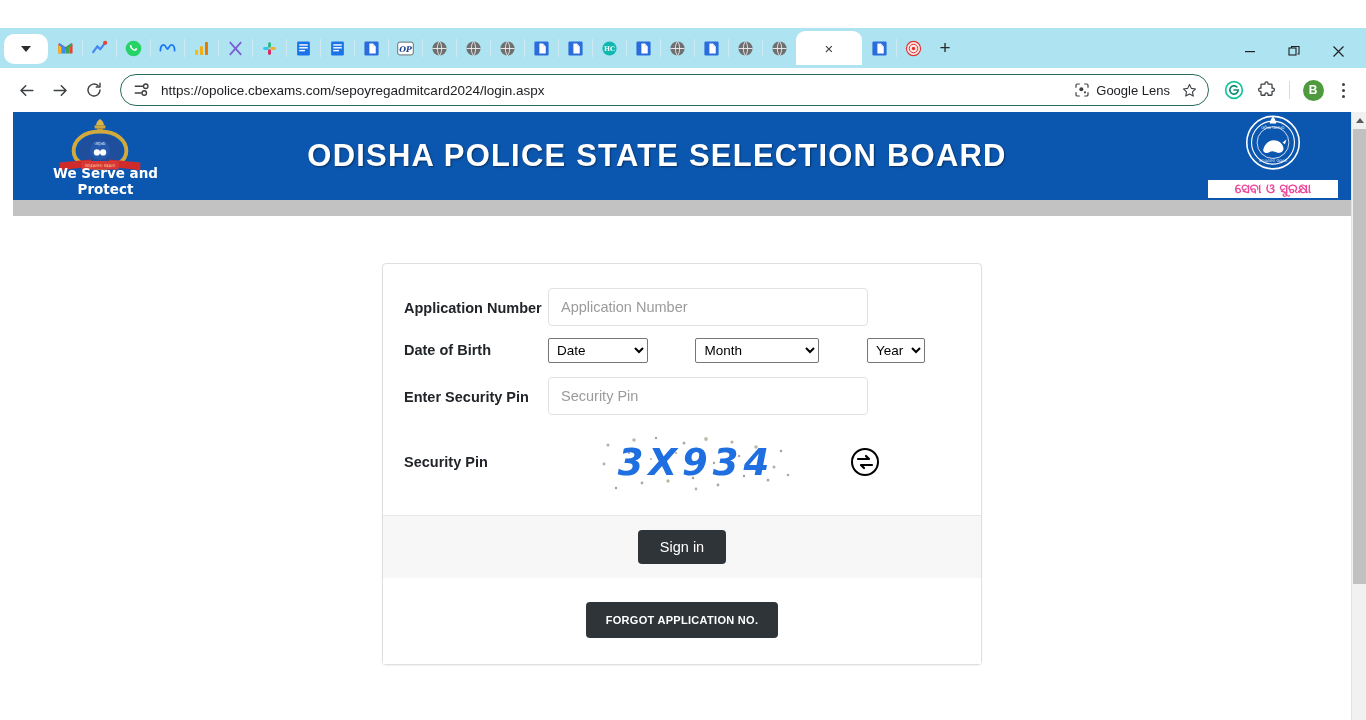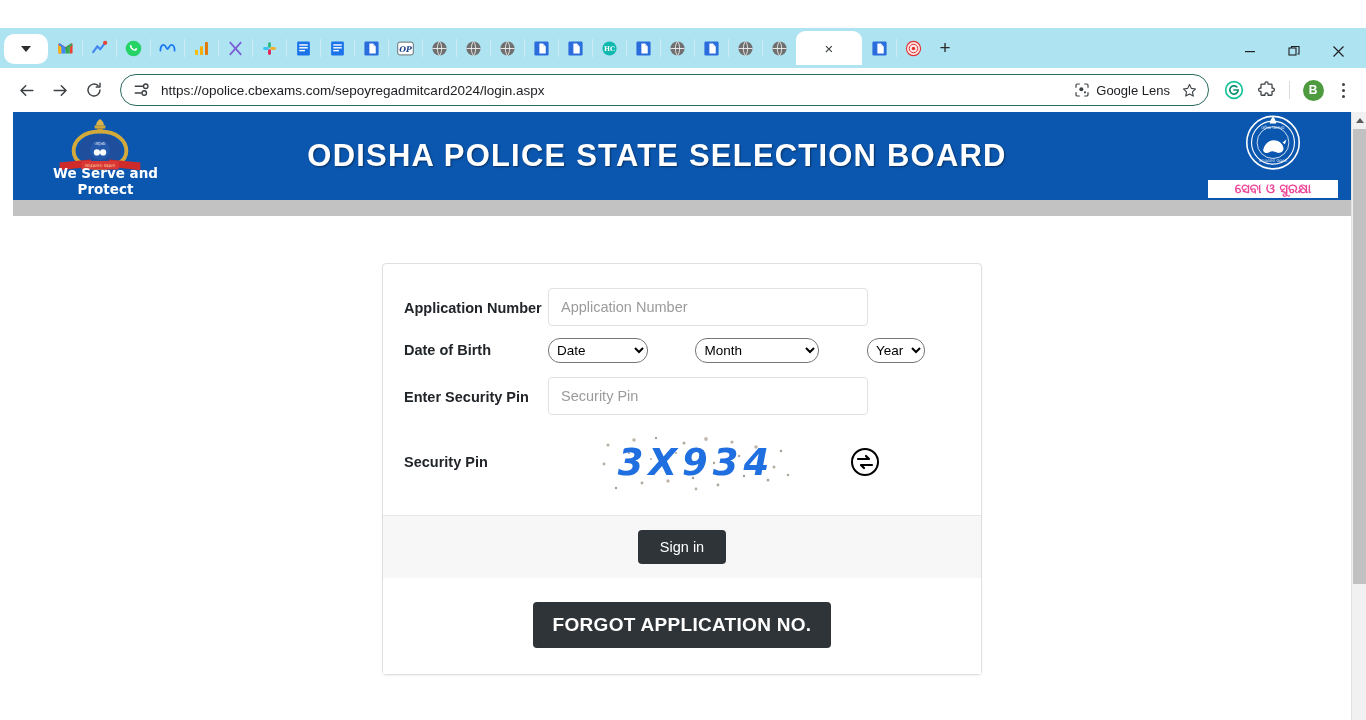--- a/index.html
+++ b/index.html
@@ -142,21 +142,21 @@
 
   .tinput {
     width: 320px; height: 38px;
     border: 1px solid #e2e2e2; border-radius: 4px;
     padding: 0 12px; font-size: 14.5px; color: #212529;
     font-family: "Liberation Sans", sans-serif; background: #ffffff;
   }
   .tinput::placeholder { color: #9b9b9b; }
 
   .sel {
-    height: 25px; border: 1px solid #767676; border-radius: 12px;
+    height: 25px; border: 1px solid #767676; border-radius: 2px;
     font-size: 13.5px; color: #000000; background: #ffffff;
     font-family: "Liberation Sans", sans-serif; padding: 0 2px 0 4px;
   }
   .sel.date { width: 100px; margin-right: 43px; }
   .sel.month { width: 124px; margin-right: 43px; }
   .sel.year { width: 58px; }
 
   .captcha-row { display: flex; align-items: center; margin-top: 16px; }
   .cap-label { width: 144px; flex: 0 0 auto; font-size: 14.5px; font-weight: bold; color: #212529; }
   .cap-img { width: 200px; height: 62px; position: relative; margin-left: 48px; font-style: italic; }
@@ -170,21 +170,21 @@
   .card-foot {
     background: #f7f7f7; border-top: 1px solid #e7e7e7;
     padding: 14px 0; text-align: center;
   }
   .btn-dark {
     background: #2f3439; color: #ffffff; border: none; border-radius: 4px;
     font-family: "Liberation Sans", sans-serif; cursor: pointer;
   }
   .btn-signin { padding: 9px 22px; font-size: 14.5px; }
   .card-foot2 { background: #ffffff; padding: 24px 0 26px 0; text-align: center; }
-  .btn-forgot { padding: 12px 20px; font-size: 19px; font-weight: bold; letter-spacing: .3px; }
+  .btn-forgot { padding: 12px 20px; font-size: 11px; font-weight: bold; letter-spacing: .3px; }
 
   
   .vscroll { position: absolute; right: 0; top: 84px; width: 15px; height: 621px;
              background: #f1f1f1; border-left: 1px solid #e2e2e2; }
   .vthumb { position: absolute; left: 1px; top: 17px; width: 13px; height: 455px; background: #c1c1c1; }
   .varrow { position: absolute; left: 0; width: 15px; height: 17px;
             display: flex; align-items: center; justify-content: center; }
   .varrow.up { top: 0; } .varrow.dn { bottom: 0; }
   .tri { width: 0; height: 0; border-left: 4px solid transparent; border-right: 4px solid transparent; }
   .tri.u { border-bottom: 5px solid #5a5a5a; }

